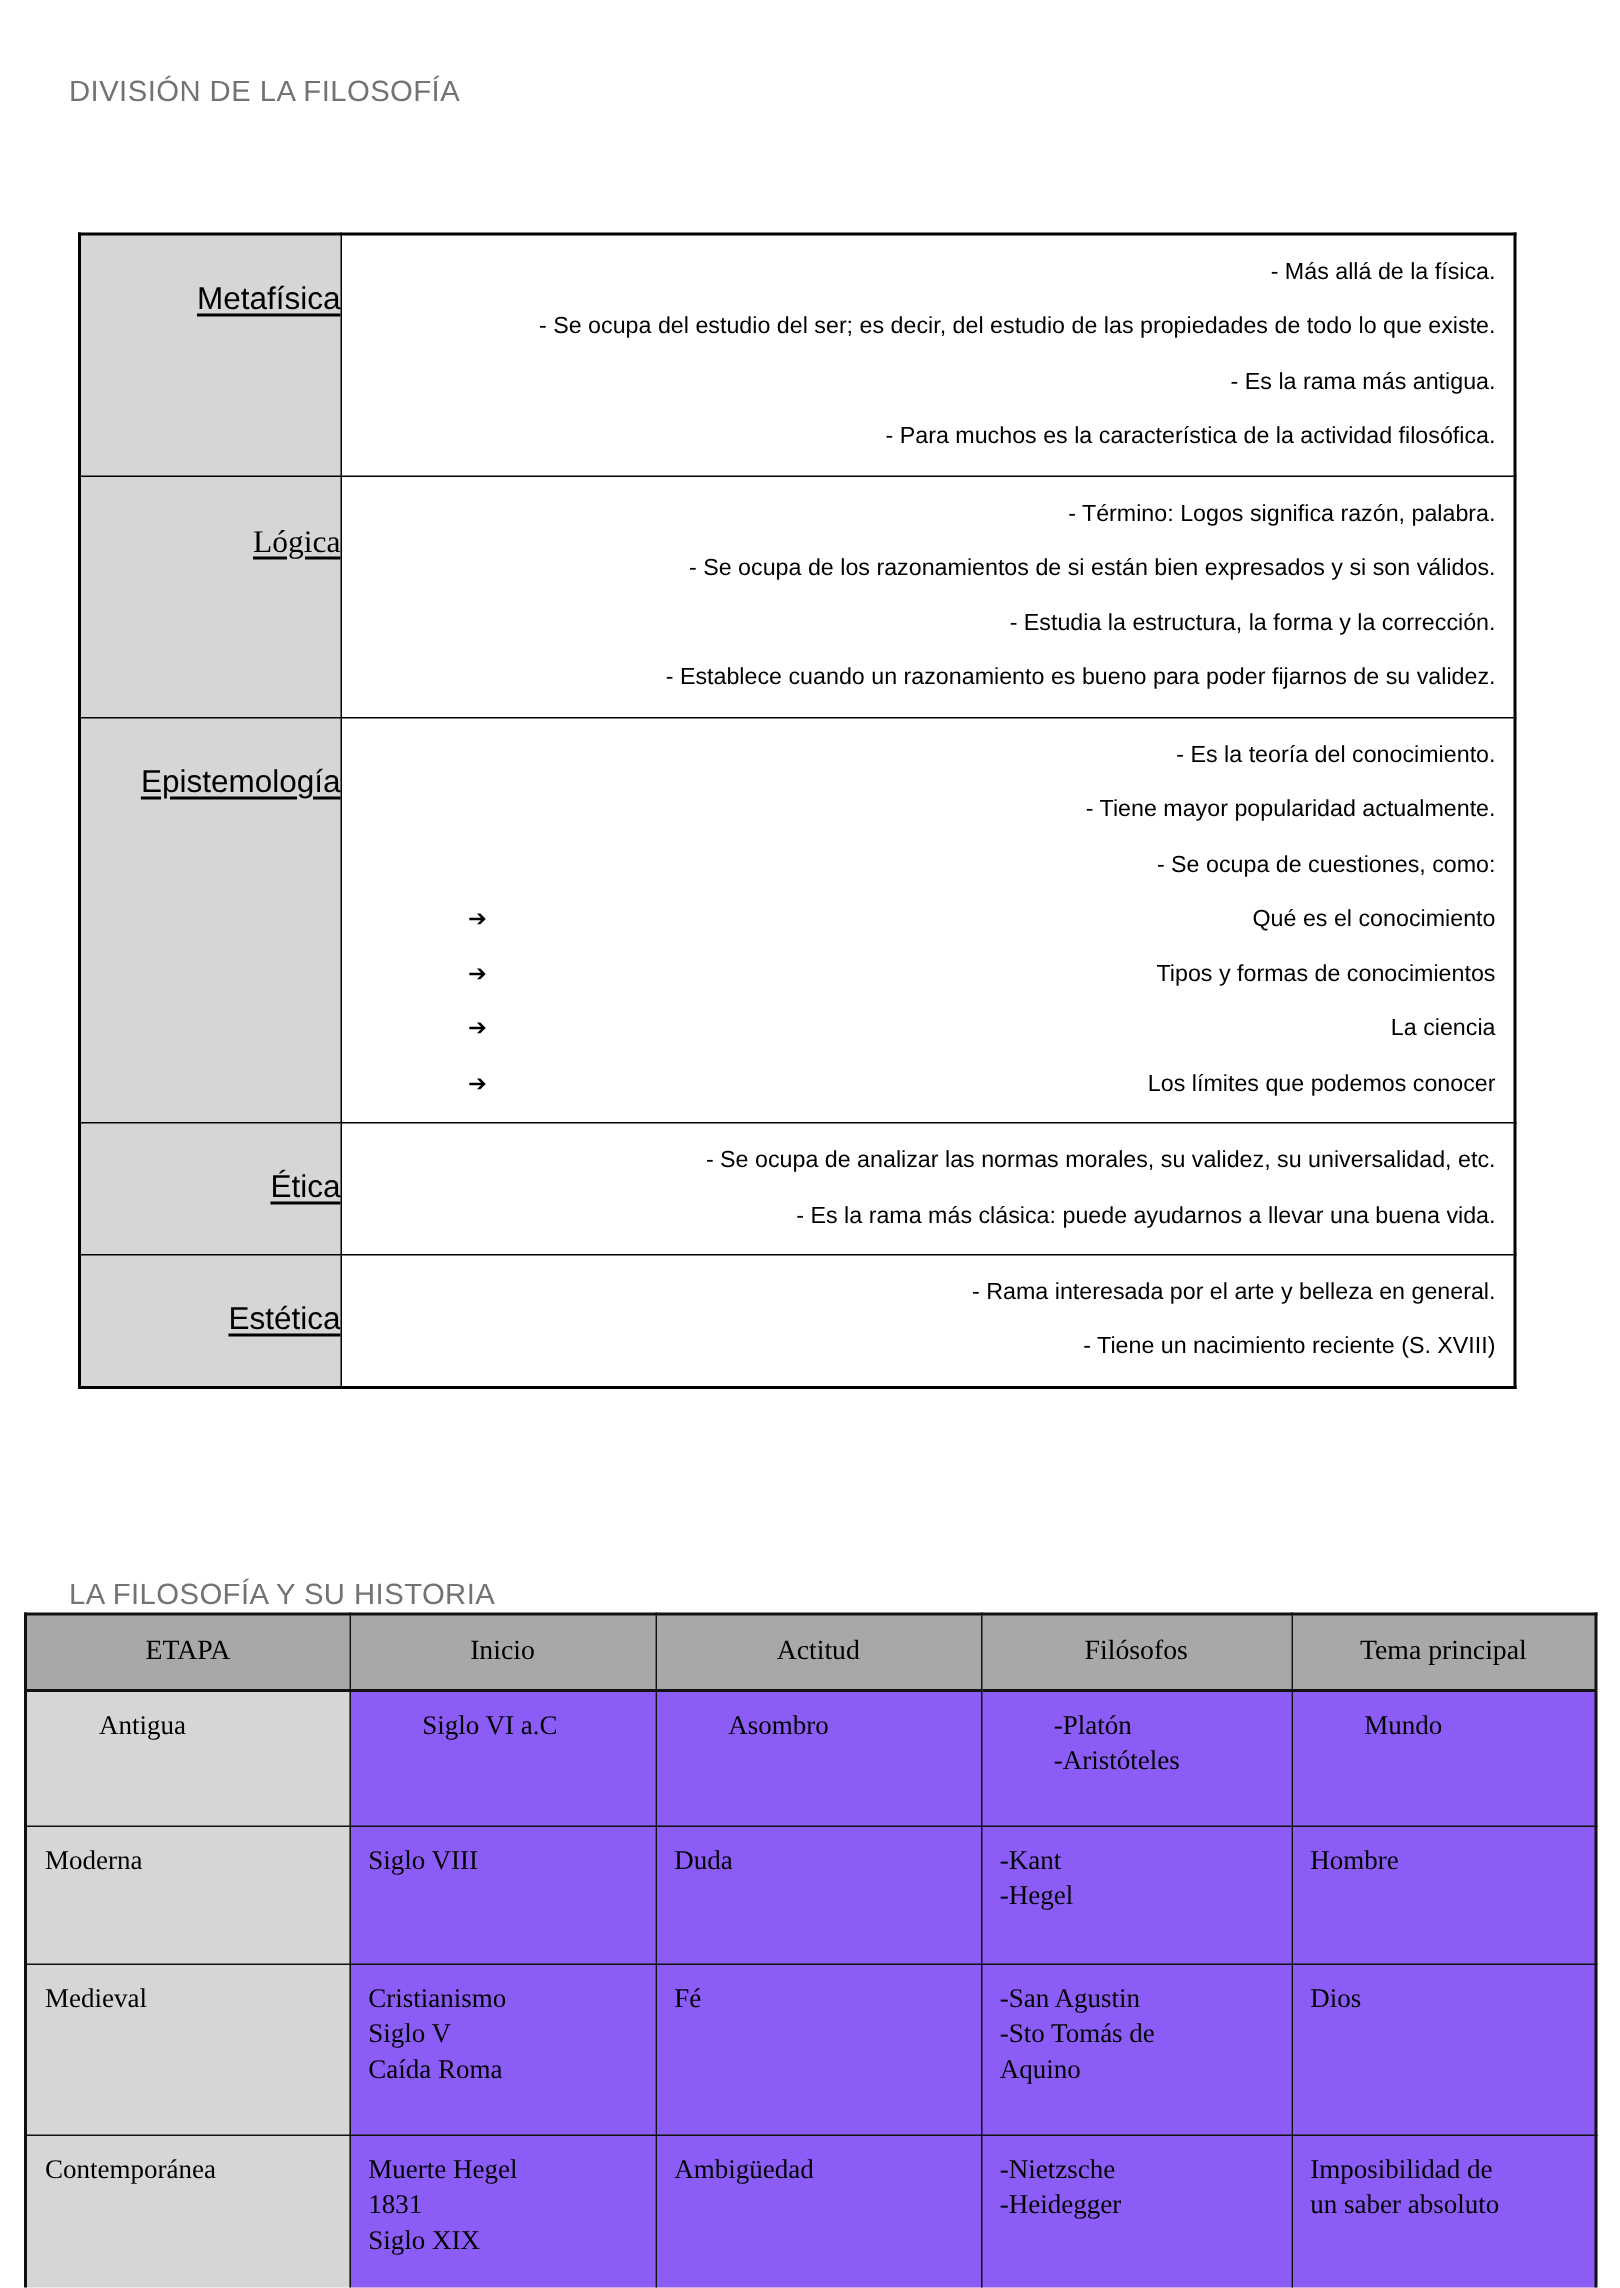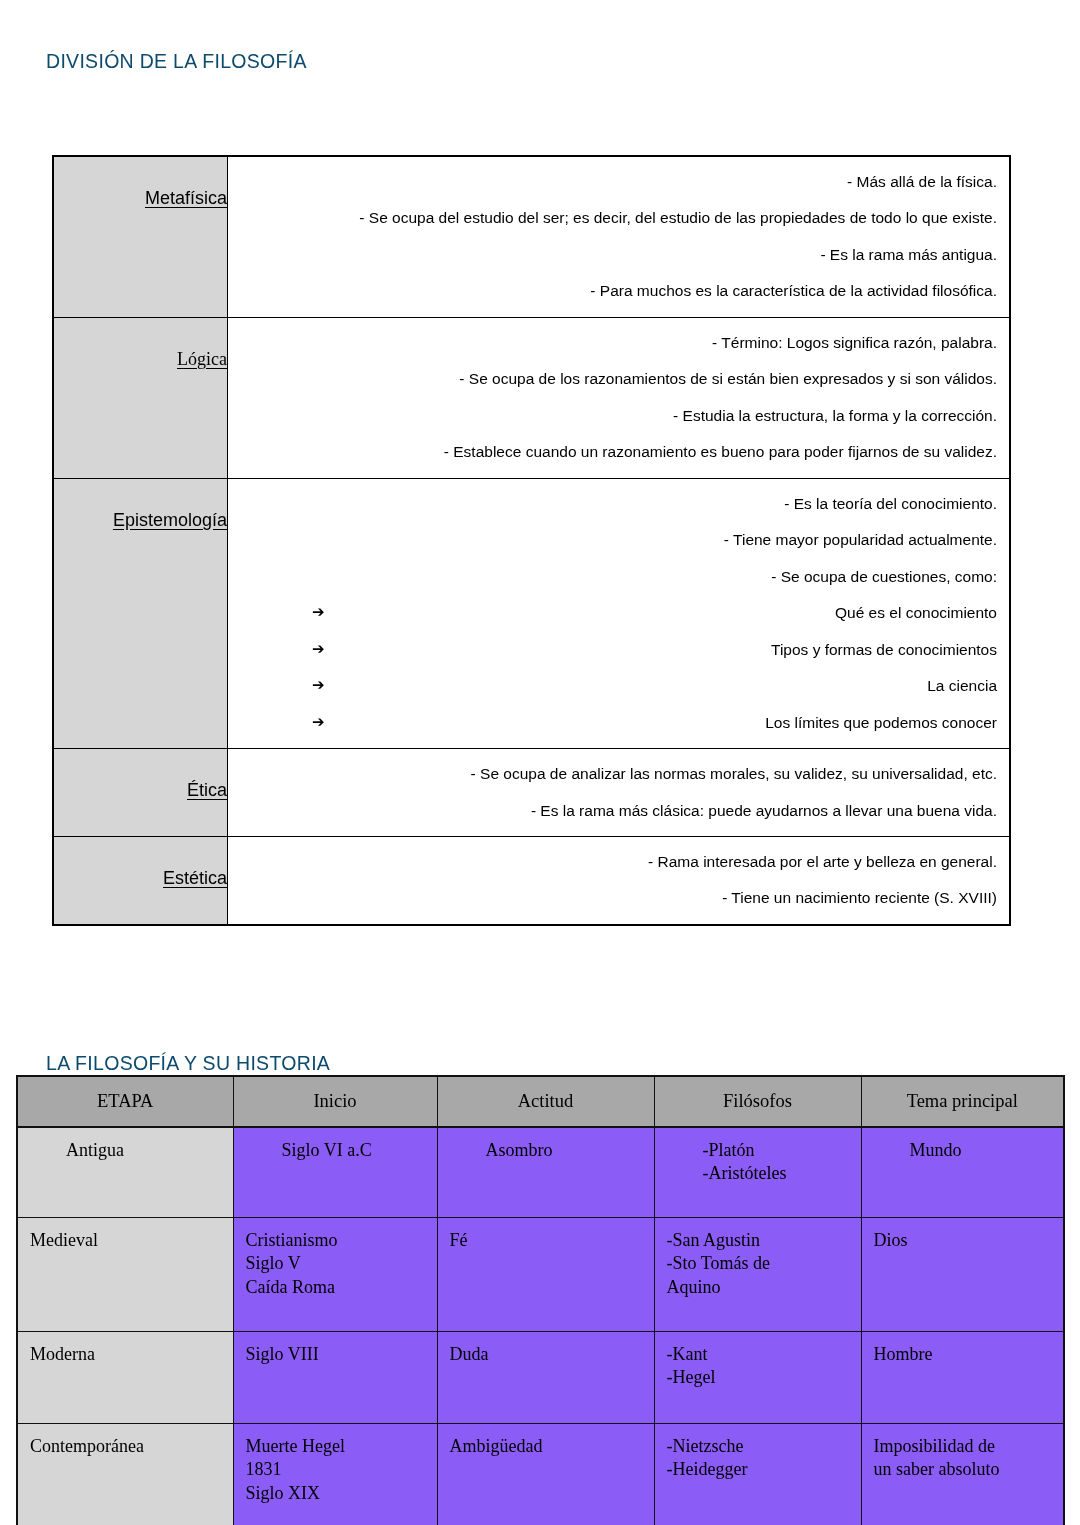--- a/index.html
+++ b/index.html
@@ -23,21 +23,21 @@
     padding: 0;
   }
 
   
   .section-title {
     position: absolute;
     font-family: "Liberation Sans", sans-serif;
     font-size: 19.5px;
     font-weight: 400;
     letter-spacing: 0.3px;
-    color: #0c4a6e;
+    color: #737373;
     white-space: nowrap;
   }
   #title-division { left: 46px; top: 50px; }
   #title-historia { left: 46px; top: 1052px; }
 
   
   #table-division {
     position: absolute;
     left: 52px;
     top: 155px;
@@ -56,21 +56,21 @@
   #table-division tr > td:first-child {
     width: 163px;
     background: #d6d6d6;
     padding: 30px 0 10px 10px;
   }
   #table-division tr > td:last-child {
     background: #ffffff;
     padding: 14px 12px 12px 14px;
   }
   .branch-name {
-    font-size: 18px;
+    font-size: 21px;
     text-decoration: underline;
     text-underline-offset: 3px;
     line-height: 1.25;
     display: inline-block;
   }
   .bullet-line {
     font-size: 15.5px;
     line-height: 1.45;
     margin: 0 0 14px 0;
     text-indent: 0;
@@ -253,39 +253,39 @@
     </thead>
     <tbody>
       <tr id="row-antigua">
         <td class="cell-lines">Antigua</td>
         <td class="cell-lines">Siglo VI a.C</td>
         <td class="cell-lines">Asombro</td>
         <td class="cell-lines">-Platón
 -Aristóteles</td>
         <td class="cell-lines">Mundo</td>
       </tr>
+      <tr id="row-moderna">
+        <td class="cell-lines">Moderna</td>
+        <td class="cell-lines">Siglo VIII</td>
+        <td class="cell-lines">Duda</td>
+        <td class="cell-lines">-Kant
+-Hegel</td>
+        <td class="cell-lines">Hombre</td>
+      </tr>
       <tr id="row-medieval">
         <td class="cell-lines">Medieval</td>
         <td class="cell-lines">Cristianismo
 Siglo V
 Caída Roma</td>
         <td class="cell-lines">Fé</td>
         <td class="cell-lines">-San Agustin
 -Sto Tomás de
 Aquino</td>
         <td class="cell-lines">Dios</td>
       </tr>
-      <tr id="row-moderna">
-        <td class="cell-lines">Moderna</td>
-        <td class="cell-lines">Siglo VIII</td>
-        <td class="cell-lines">Duda</td>
-        <td class="cell-lines">-Kant
--Hegel</td>
-        <td class="cell-lines">Hombre</td>
-      </tr>
       <tr id="row-contemporanea">
         <td class="cell-lines">Contemporánea</td>
         <td class="cell-lines">Muerte Hegel
 1831
 Siglo XIX</td>
         <td class="cell-lines">Ambigüedad</td>
         <td class="cell-lines">-Nietzsche
 -Heidegger</td>
         <td class="cell-lines">Imposibilidad de
 un saber absoluto</td>

